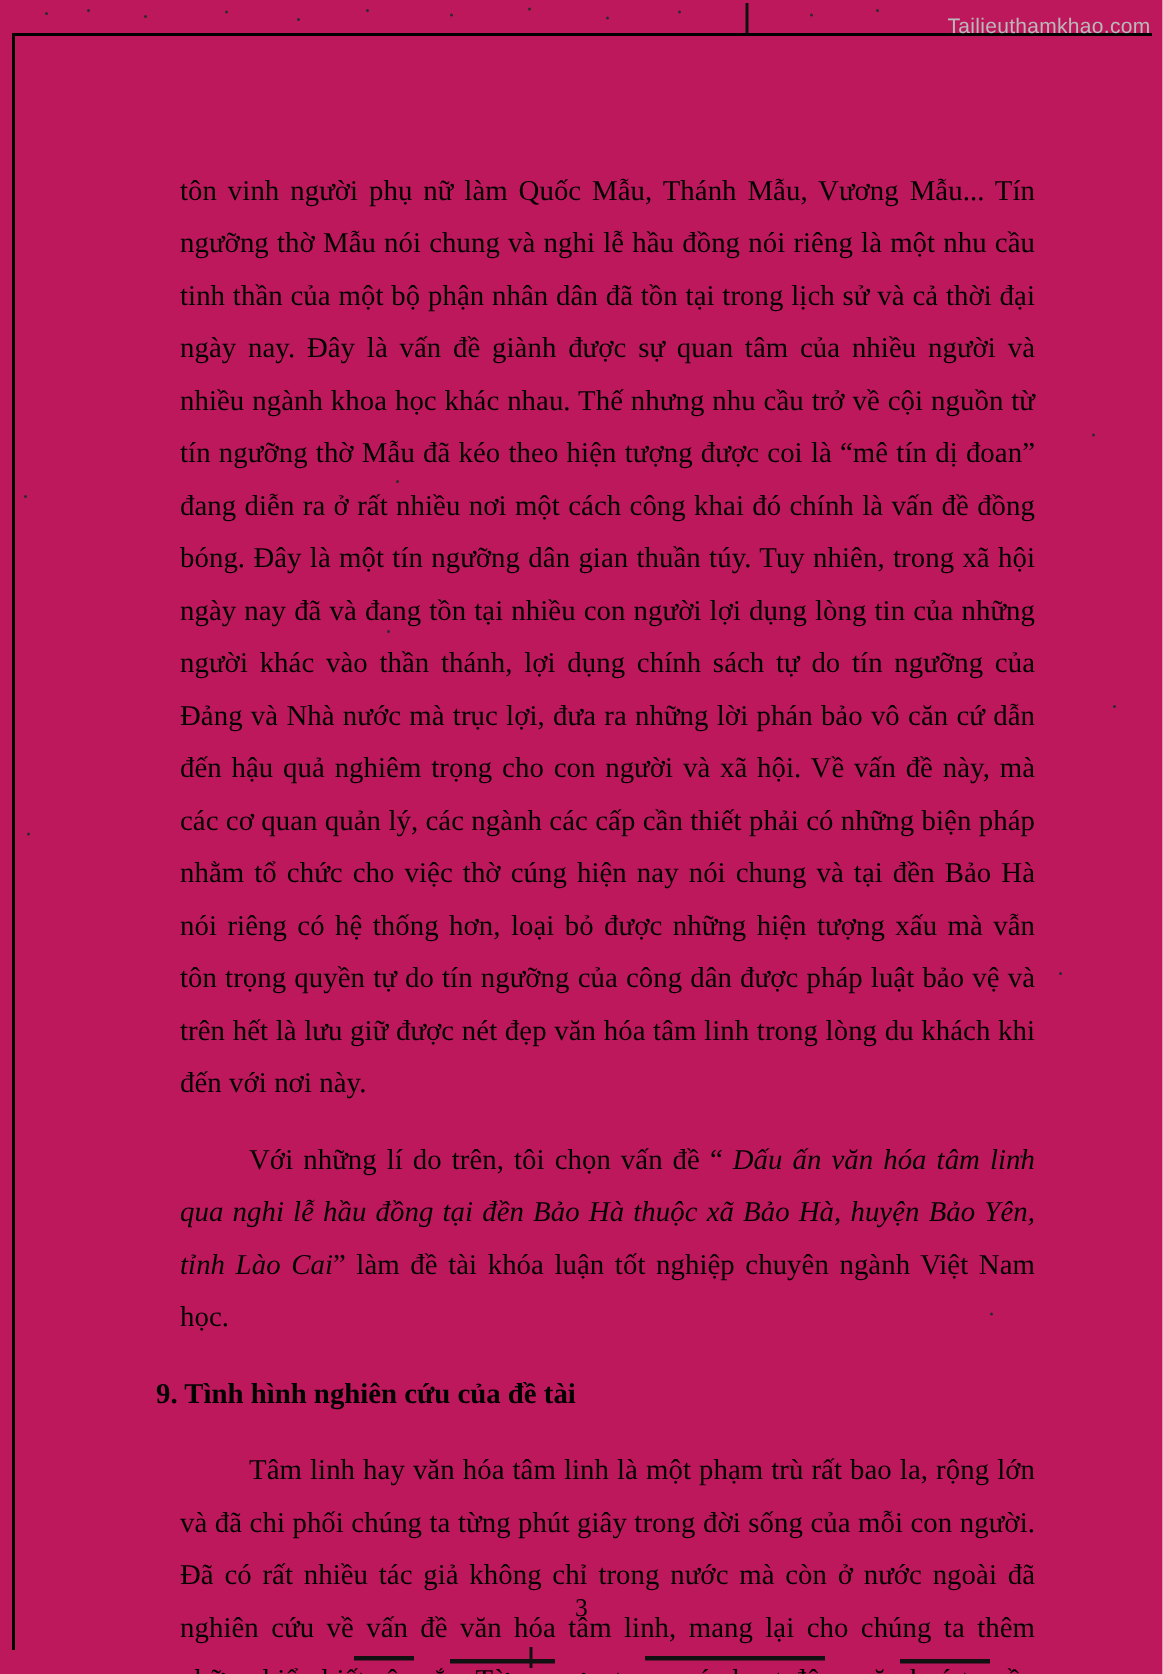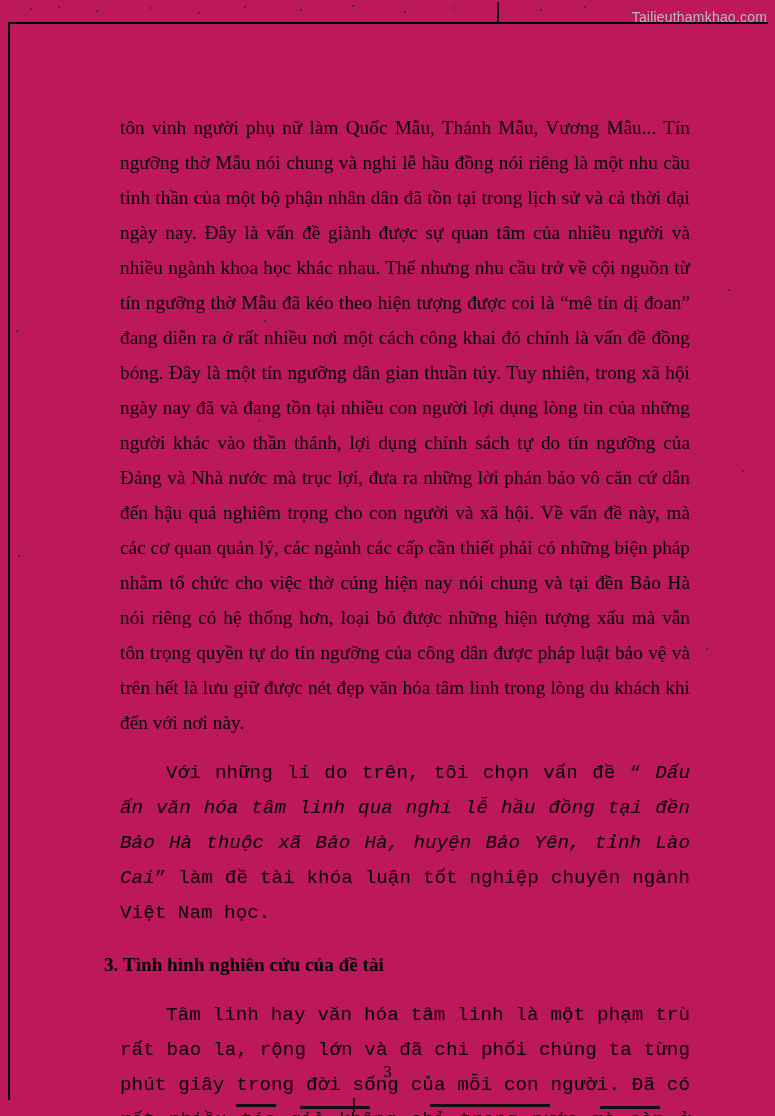--- a/index.html
+++ b/index.html
@@ -78,21 +78,20 @@
     font-size: 19.2px;
     line-height: 35px;
     text-align: justify;
     text-justify: inter-word;
     text-indent: 0;
     letter-spacing: 0.05px;
   }
 
   p.indented {
     text-indent: 46px;
-    font-family: Liberation Mono, monospace;
   }
 
   p.spaced-before {
     margin-top: 13px;
   }
 
   .title-italic {
     font-style: italic;
   }
 
@@ -151,21 +150,21 @@
   <div class="speck" style="left:258px; top:420px;"></div>
 
   <div class="watermark">Tailieuthamkhao.com</div>
 
   <div class="content">
 
     <p class="body-text">tôn vinh người phụ nữ làm Quốc Mẫu, Thánh Mẫu, Vương Mẫu... Tín ngưỡng thờ Mẫu nói chung và nghi lễ hầu đồng nói riêng là một nhu cầu tinh thần của một bộ phận nhân dân đã tồn tại trong lịch sử và cả thời đại ngày nay. Đây là vấn đề giành được sự quan tâm của nhiều người và nhiều ngành khoa học khác nhau. Thế nhưng nhu cầu trở về cội nguồn từ tín ngưỡng thờ Mẫu đã kéo theo hiện tượng được coi là “mê tín dị đoan” đang diễn ra ở rất nhiều nơi một cách công khai đó chính là vấn đề đồng bóng. Đây là một tín ngưỡng dân gian thuần túy. Tuy nhiên, trong xã hội ngày nay đã và đang tồn tại nhiều con người lợi dụng lòng tin của những người khác vào thần thánh, lợi dụng chính sách tự do tín ngưỡng của Đảng và Nhà nước mà trục lợi, đưa ra những lời phán bảo vô căn cứ dẫn đến hậu quả nghiêm trọng cho con người và xã hội. Về vấn đề này, mà các cơ quan quản lý, các ngành các cấp cần thiết phải có những biện pháp nhằm tổ chức cho việc thờ cúng hiện nay nói chung và tại đền Bảo Hà nói riêng có hệ thống hơn, loại bỏ được những hiện tượng xấu mà vẫn tôn trọng quyền tự do tín ngưỡng của công dân được pháp luật bảo vệ và trên hết là lưu giữ được nét đẹp văn hóa tâm linh trong lòng du khách khi đến với nơi này.</p>
 
     <p class="body-text indented spaced-before"><span>Với những lí do trên, tôi chọn vấn đề “ </span><span class="title-italic">Dấu ấn văn hóa tâm linh qua nghi lễ hầu đồng tại đền Bảo Hà thuộc xã Bảo Hà, huyện Bảo Yên, tỉnh Lào Cai</span><span>” làm đề tài khóa luận tốt nghiệp chuyên ngành Việt Nam học.</span></p>
 
-    <h2 class="section-heading">3. Tình hình nghiên cứu của đề tài</h2>
+    <h2 class="section-heading">9. Tình hình nghiên cứu của đề tài</h2>
 
     <p class="body-text indented">Tâm linh hay văn hóa tâm linh là một phạm trù rất bao la, rộng lớn và đã chi phối chúng ta từng phút giây trong đời sống của mỗi con người. Đã có rất nhiều tác giả không chỉ trong nước mà còn ở nước ngoài đã nghiên cứu về vấn đề văn hóa tâm linh, mang lại cho chúng ta thêm những hiểu biết sâu sắc. Từ xa xưa, trong các hoạt động văn hoá truyền thống dân tộc, người Việt Nam đều có tổ chức các hoạt động văn hoá tâm linh (hoặc do nhà nước Trung ương tổ chức, hoặc do làng, xã tổ chức) theo những lễ nghi trang trọng, uy linh với sự tham gia một cách thành kính, tự nguyện của nhân dân. Đó là Lễ</p>
 
   </div>
 
   <div class="page-number">3</div>
 
 </div>
 
 </body></html>

